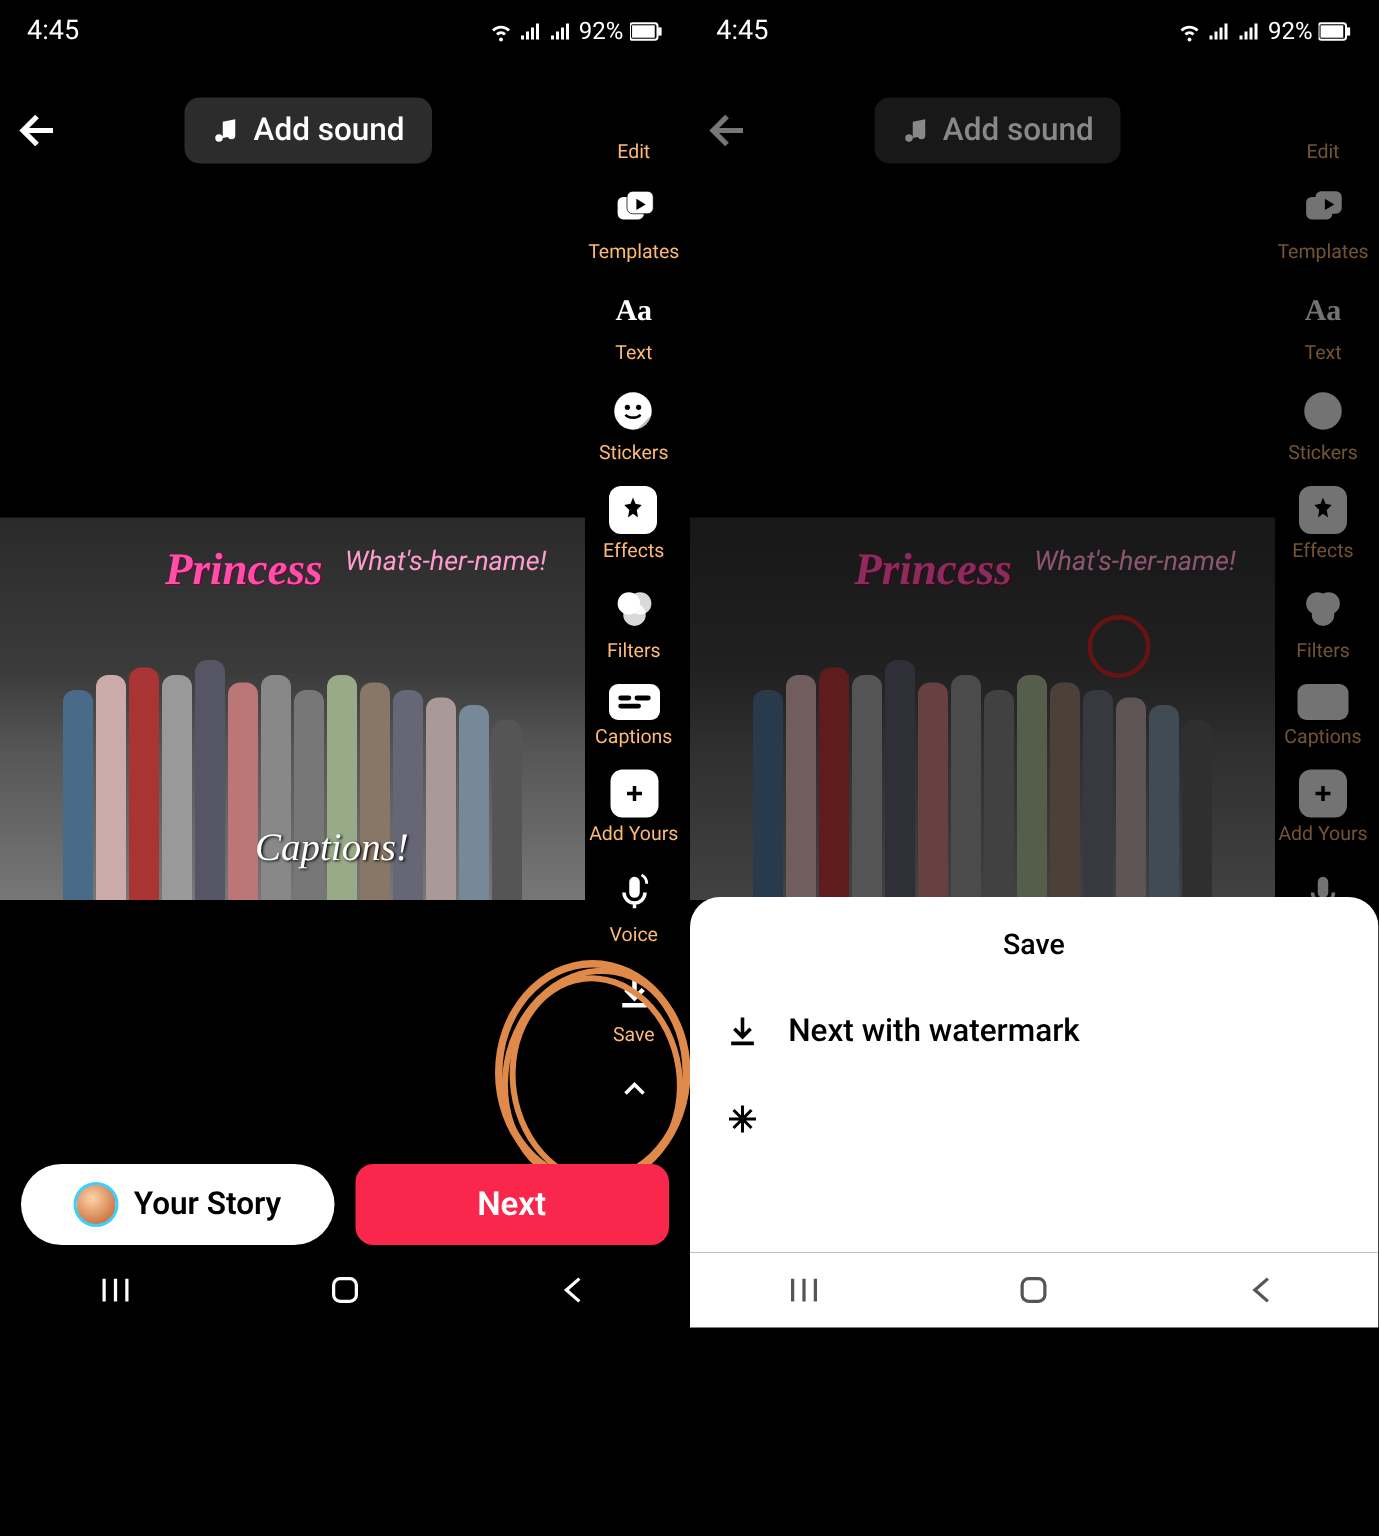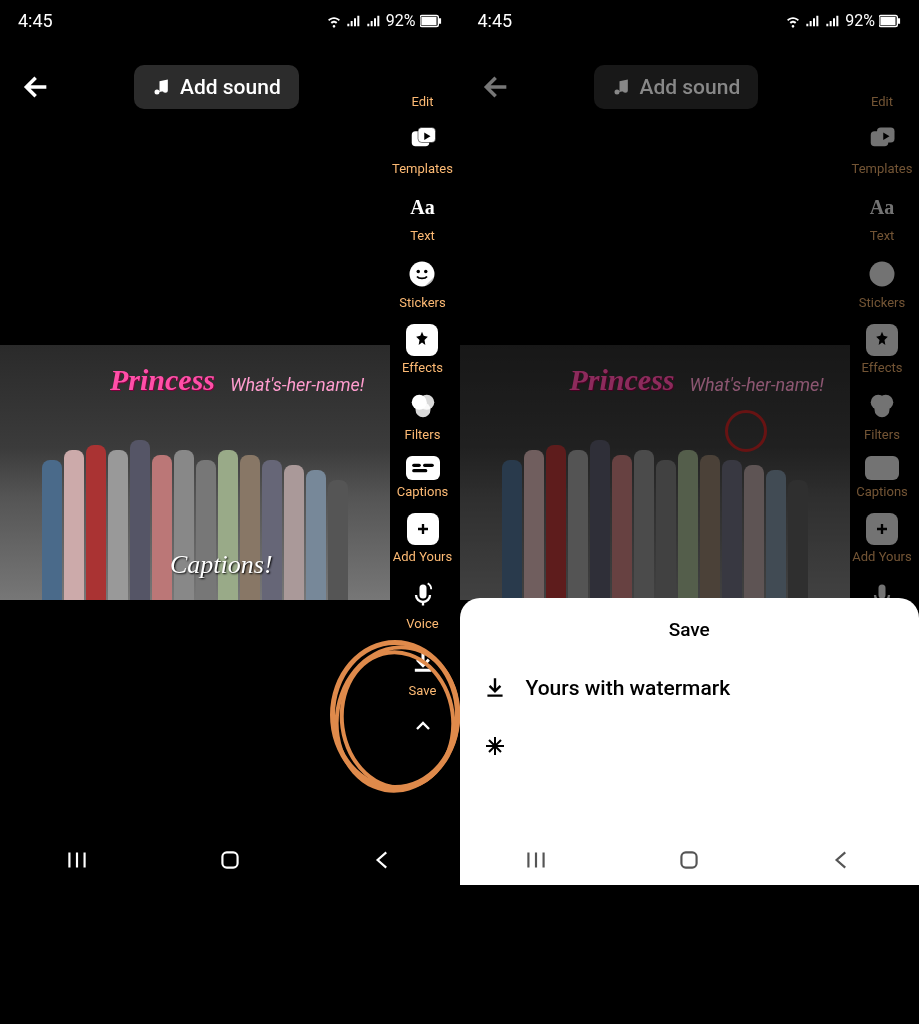--- a/index.html
+++ b/index.html
@@ -26,21 +26,21 @@
     padding: 10px 18px 4px;
     font-size: 18px;
     color: #fff;
   }
   .status-right { display: flex; align-items: center; gap: 4px; font-size: 16px; }
   .status-right svg { width: 16px; height: 16px; }
   
   .toprow {
     display: flex;
     align-items: center;
-    padding: 30px 20px 0;
+    padding: 30px 9px 0;
     gap: 80px;
   }
   .back-btn { width:34px; height:34px; display:flex; align-items:center; justify-content:center; }
   .addsound {
     background: rgba(80,80,80,0.55);
     border-radius: 10px;
     padding: 10px 18px;
     display: flex;
     align-items: center;
     gap: 8px;
@@ -84,21 +84,21 @@
     background: linear-gradient(#2a2a2a,#3b3b3b 40%,#555 60%,#777 100%);
     overflow:hidden;
   }
   .preview .ptxt1 {
     position:absolute; top:18px; left:110px;
     font-family: cursive;
     color:#ff4fa8; font-size:30px; font-weight:700; font-style:italic;
     text-shadow:1px 1px 0 #7a003a;
   }
   .preview .ptxt2 {
-    position:absolute; top:29px; left:230px;
+    position:absolute; top:19px; left:230px;
     color:#ff9cce; font-size:18px; font-style:italic;
   }
   .preview .ptxt3 {
     position:absolute; bottom:20px; left:170px;
     font-family:cursive; color:#fff; font-size:26px; font-style:italic;
     text-shadow:1px 1px 2px #000;
   }
   
   .crowd {
     position:absolute; bottom:0; left:0; right:0; height:190px;
@@ -329,20 +329,29 @@
     </div>
     <div class="ptxt1">Princess</div>
     <div class="ptxt2">What's-her-name!</div>
     <div class="ptxt3">Captions!</div>
   </div>
 
   <div class="scribble" style="left:330px; top:640px; width:130px; height:150px;"></div>
   <div class="scribble two" style="left:340px; top:650px; width:115px; height:140px;"></div>
   <div class="scribble three" style="left:335px; top:645px; width:125px; height:148px;"></div>
 
+  <div class="bottomrow">
+    <div class="story-btn">
+      <div class="avatar"></div>
+      <span>Your Story</span>
+    </div>
+    <div class="next-btn">
+      <span>Next</span>
+    </div>
+  </div>
 
   <div class="navbar dark">
     <div class="navbtn">
         <svg viewBox="0 0 24 24" fill="none" stroke-width="2">
           <path d="M5 5v14M12 5v14M19 5v14"></path>
         </svg>
       </div>
     <div class="navbtn">
         <svg viewBox="0 0 24 24" fill="none" stroke-width="2">
           <rect x="5" y="5" width="14" height="14" rx="4"></rect>
@@ -491,21 +500,21 @@
   </div>
 
   <div class="sheet">
     <div class="sheet-title">Save</div>
     <div class="sheet-row">
       <div class="sheet-icon">
         <svg viewBox="0 0 24 24" width="26" height="26" fill="none" stroke="#000" stroke-width="2.2">
             <path d="M12 3v12m-5-5l5 5 5-5M5 19h14"></path>
           </svg>
       </div>
-      <span>Yours with watermark</span>
+      <span>Next with watermark</span>
     </div>
     <div class="sheet-row">
       <div class="sheet-icon">
         <svg viewBox="0 0 24 24" width="24" height="24" fill="none" stroke="#000" stroke-width="2">
             <path d="M12 3v18M3 12h18M6 6l12 12M18 6L6 18"></path>
           </svg>
       </div>
     </div>
   </div>
 

